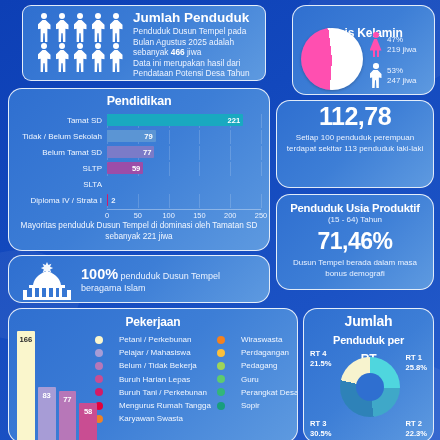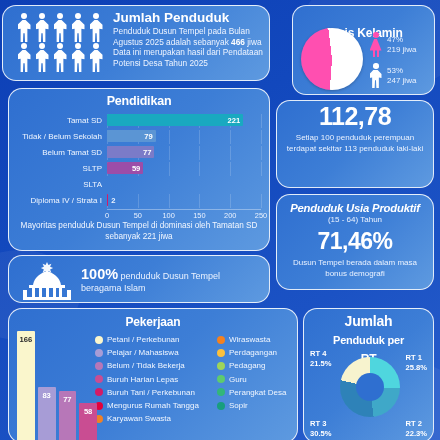--- a/index.html
+++ b/index.html
@@ -15,21 +15,21 @@
     position: absolute;
     border-radius: 14px;
     background: linear-gradient(135deg, #2f6fd0 0%, #3d7ed6 50%, #5e9ae0 100%);
     border: 1.4px solid rgba(255,255,255,0.85);
     color: #fff;
     overflow: hidden;
   }
   .card-title { font-weight: bold; text-align: center; color:#fff; letter-spacing:-0.2px; }
 
   
-  #c-jumlah { left:2px; top:5px; width:268px; height:76px; }
+  #c-jumlah { left:22px; top:5px; width:244px; height:76px;border-radius:9px; }
   #c-jumlah .icons { position:absolute; left:8px; top:7px; width:98px; }
   .prow { display:flex; gap:2px; justify-content:center; }
   .person { width:16px; height:30px; position:relative; }
   .person .head { position:absolute; left:5px; top:0; width:6px; height:6px; border-radius:50%; background:#fff; }
   .person .body { position:absolute; left:1.5px; top:7px; width:13px; height:22px; background:#fff;
      clip-path: polygon(38% 0,62% 0,100% 22%,100% 42%,76% 40%,76% 100%,58% 100%,55% 60%,45% 60%,42% 100%,24% 100%,24% 40%,0 42%,0 22%); }
   #c-jumlah .txt { position:absolute; left:110px; top:4px; right:5px; }
   #c-jumlah h2 { font-size:13.5px; font-weight:bold; margin-bottom:1px; }
   #c-jumlah p { font-size:8.3px; line-height:10.6px; color:#eef4ff; }
   #c-jumlah b { font-weight:bold; color:#fff; }
@@ -70,38 +70,38 @@
      line-height:11px; color:#f2f7ff; }
 
   
   #c-rasio { left:276px; top:100px; width:158px; height:88px; }
   #c-rasio .card-title { font-size:11.5px; margin-top:6px; }
   #c-rasio .big { text-align:center; font-size:25px; font-weight:bold; margin-top:1px; letter-spacing:-0.5px; }
   #c-rasio .sub { text-align:center; font-size:8px; line-height:10.5px; color:#eaf2ff; margin-top:2px; padding:0 8px; }
 
   
   #c-usia { left:276px; top:194px; width:158px; height:96px; }
-  #c-usia .card-title { font-size:11.3px; margin-top:7px;font-style:italic; }
+  #c-usia .card-title { font-size:11.3px; margin-top:7px; }
   #c-usia .subttl { text-align:center; font-size:8px; color:#eaf2ff; margin-top:1px; }
   #c-usia .big { text-align:center; font-size:23px; font-weight:bold; margin-top:4px; letter-spacing:-0.5px; }
   #c-usia .sub { text-align:center; font-size:8px; line-height:10.5px; color:#eaf2ff; margin-top:3px; padding:0 10px; }
 
   
   #c-agama { left:8px; top:255px; width:262px; height:48px; }
   .mosque { position:absolute; left:12px; top:4px; width:52px; height:40px; }
   #c-agama .atxt { position:absolute; left:72px; top:12px; right:8px; font-size:9px; line-height:12px; color:#eaf2ff; }
   #c-agama .atxt b { font-size:14.5px; font-weight:bold; color:#fff; }
 
   
   #c-kerja { left:8px; top:308px; width:290px; height:135px; }
   #c-kerja .card-title { font-size:12px; margin-top:6px; }
   .leg { position:absolute; top:24px; font-size:8px; line-height:13.2px; color:#f0f6ff; }
   .leg-col1 { left:86px; }
   .leg-col2 { left:208px; }
-  .leg-item { display:flex; align-items:center; gap:4px; white-space:nowrap; }
+  .leg-item { display:flex; align-items:center; gap:16px; white-space:nowrap; }
   .dot { width:8px; height:8px; border-radius:50%; flex:none; }
   .jbars { position:absolute; left:8px; bottom:0; width:80px; height:120px; display:flex; align-items:flex-end; gap:3px; }
   .jbar { width:22px; position:relative; border-radius:1px 1px 0 0; }
   .jbar .v { position:absolute; top:4px; left:0; right:0; text-align:center; font-size:7.6px; font-weight:bold; color:#fff; }
 
   
   #c-rt { left:303px; top:308px; width:131px; height:135px; }
   #c-rt .card-title { font-size:14px; margin-top:6px; line-height:13px; }
   .donut { position:absolute; left:36px; top:48px; width:60px; height:60px; border-radius:50%;
      background: conic-gradient(from 0deg, #4FD6DE 0deg 92.9deg, #3FA8C8 92.9deg 173.2deg,

